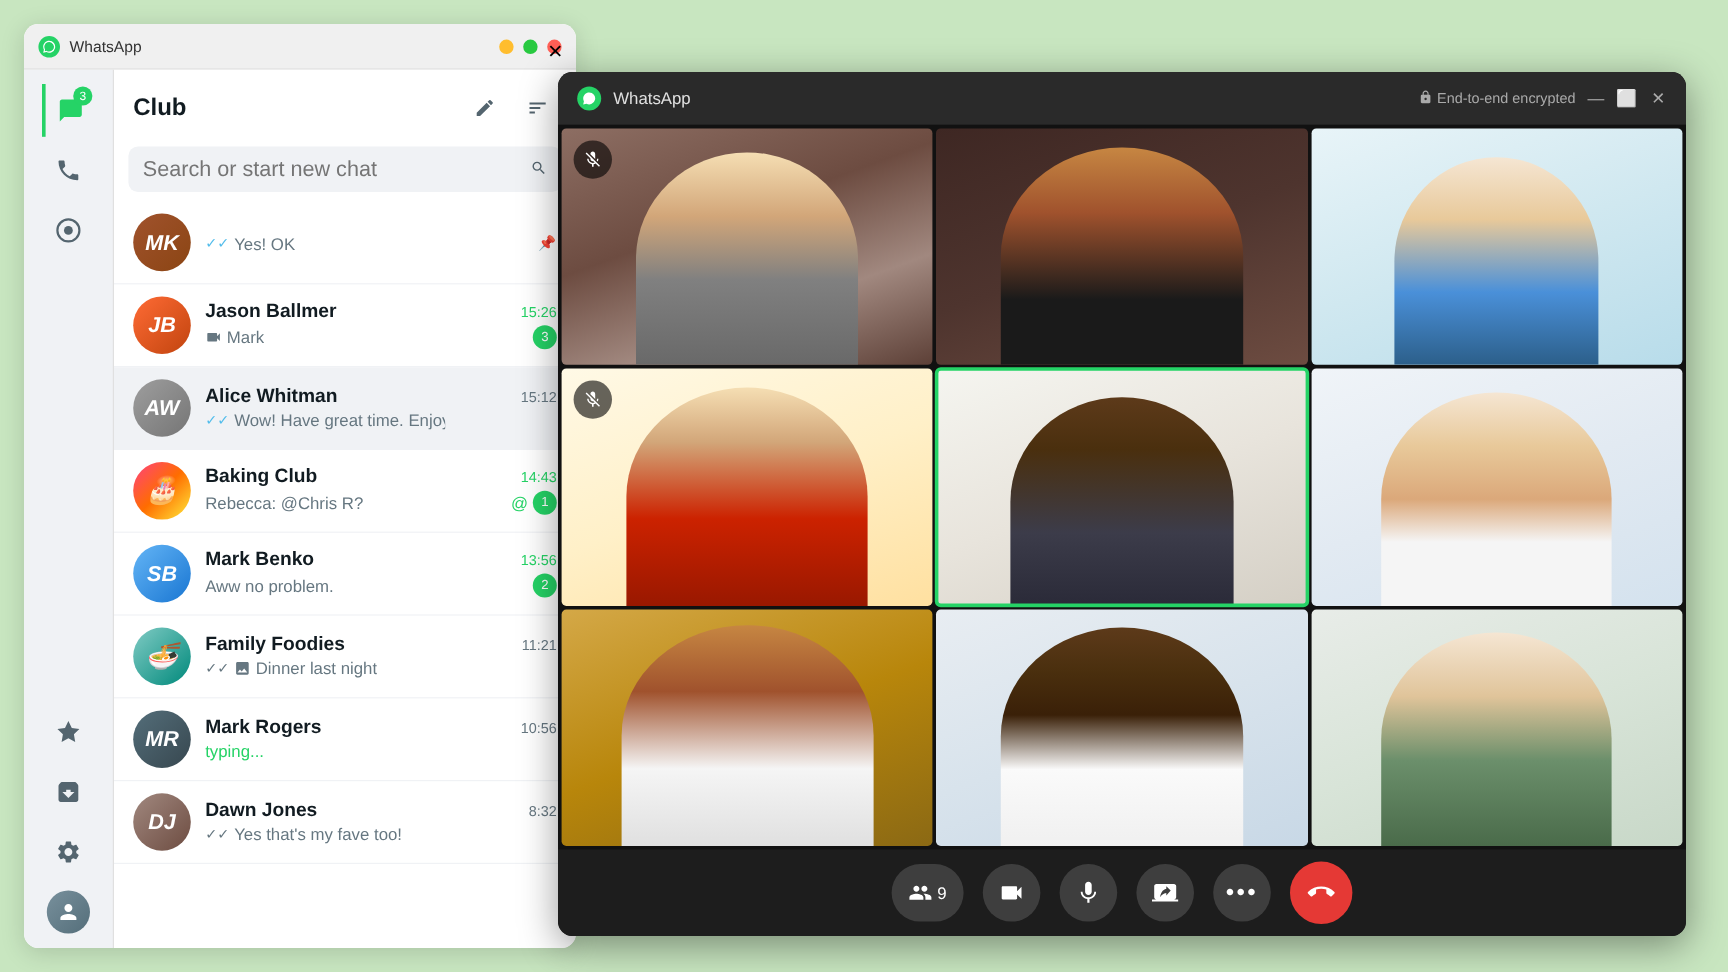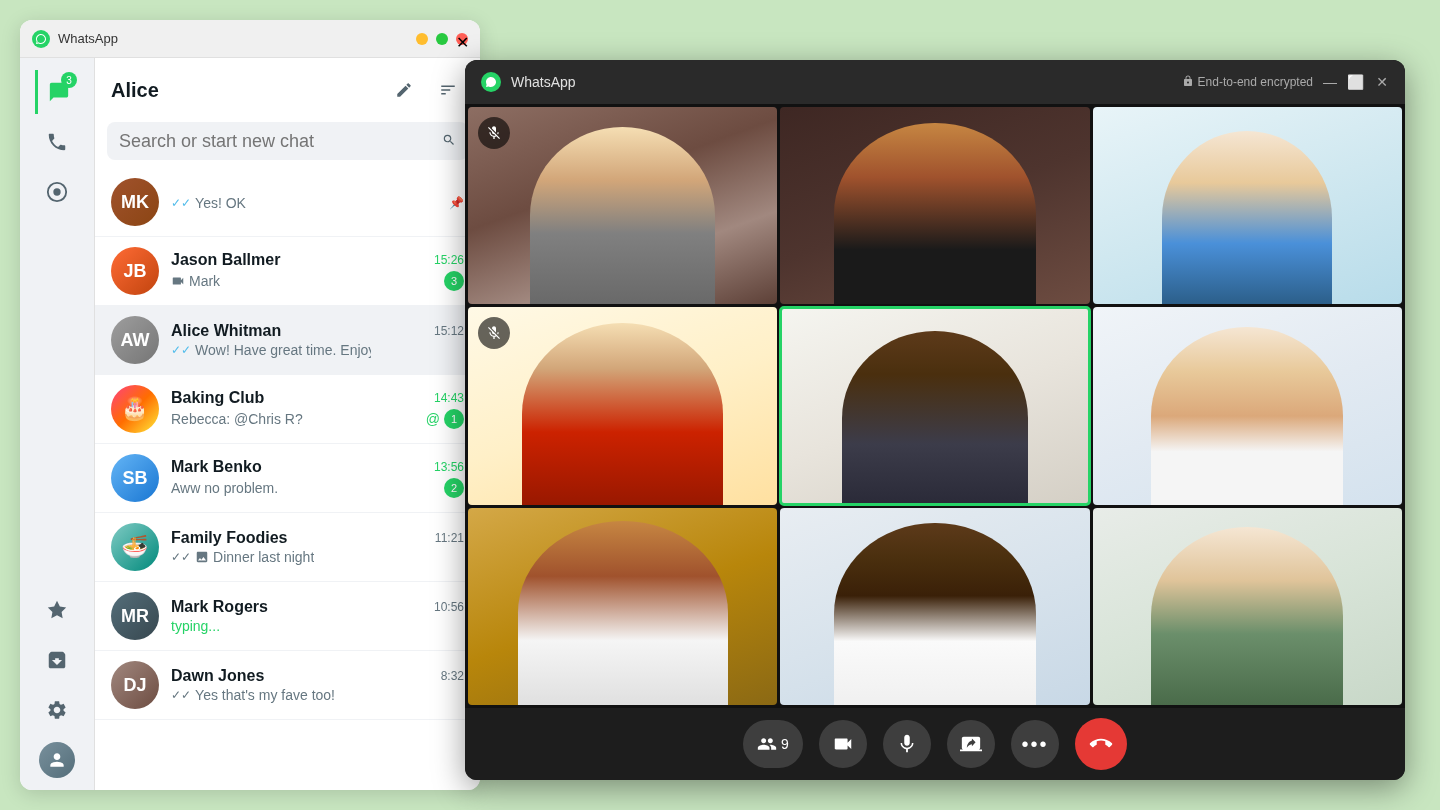--- a/index.html
+++ b/index.html
@@ -260,20 +260,21 @@
       width: 48px;
       height: 48px;
       border-radius: 50%;
       display: flex;
       align-items: center;
       justify-content: center;
       font-size: 18px;
       color: white;
       font-weight: bold;
       flex-shrink: 0;
+      font-style: italic;
     }
 
     
     .video-call-window {
       position: absolute;
       top: 60px;
       left: 465px;
       width: 940px;
       height: 720px;
       background: #1a1a1a;
@@ -466,21 +467,21 @@
         <div class="avatar-photo av-bottom" style="width:36px;height:36px;border-radius:50%;margin-top:4px;">
           <svg width="20" height="20" viewBox="0 0 24 24" fill="white">
             <path d="M12 12c2.21 0 4-1.79 4-4s-1.79-4-4-4-4 1.79-4 4 1.79 4 4 4zm0 2c-2.67 0-8 1.34-8 4v2h16v-2c0-2.66-5.33-4-8-4z"></path>
           </svg>
         </div>
       </div>
     </div>
 
     <div class="chats-panel">
       <div class="chats-header">
-        <span class="chats-title">Alice</span>
+        <span class="chats-title">Club</span>
         <div class="chats-header-icons">
           <div class="header-icon">
             <svg width="18" height="18" viewBox="0 0 24 24" fill="#54656f">
               <path d="M3 17.25V21h3.75L17.81 9.94l-3.75-3.75L3 17.25zM20.71 7.04c.39-.39.39-1.02 0-1.41l-2.34-2.34c-.39-.39-1.02-.39-1.41 0l-1.83 1.83 3.75 3.75 1.83-1.83z"></path>
             </svg>
           </div>
           <div class="header-icon">
             <svg width="18" height="18" viewBox="0 0 24 24" fill="#54656f">
               <path d="M3 18h6v-2H3v2zM3 6v2h18V6H3zm0 7h12v-2H3v2z"></path>
             </svg>

